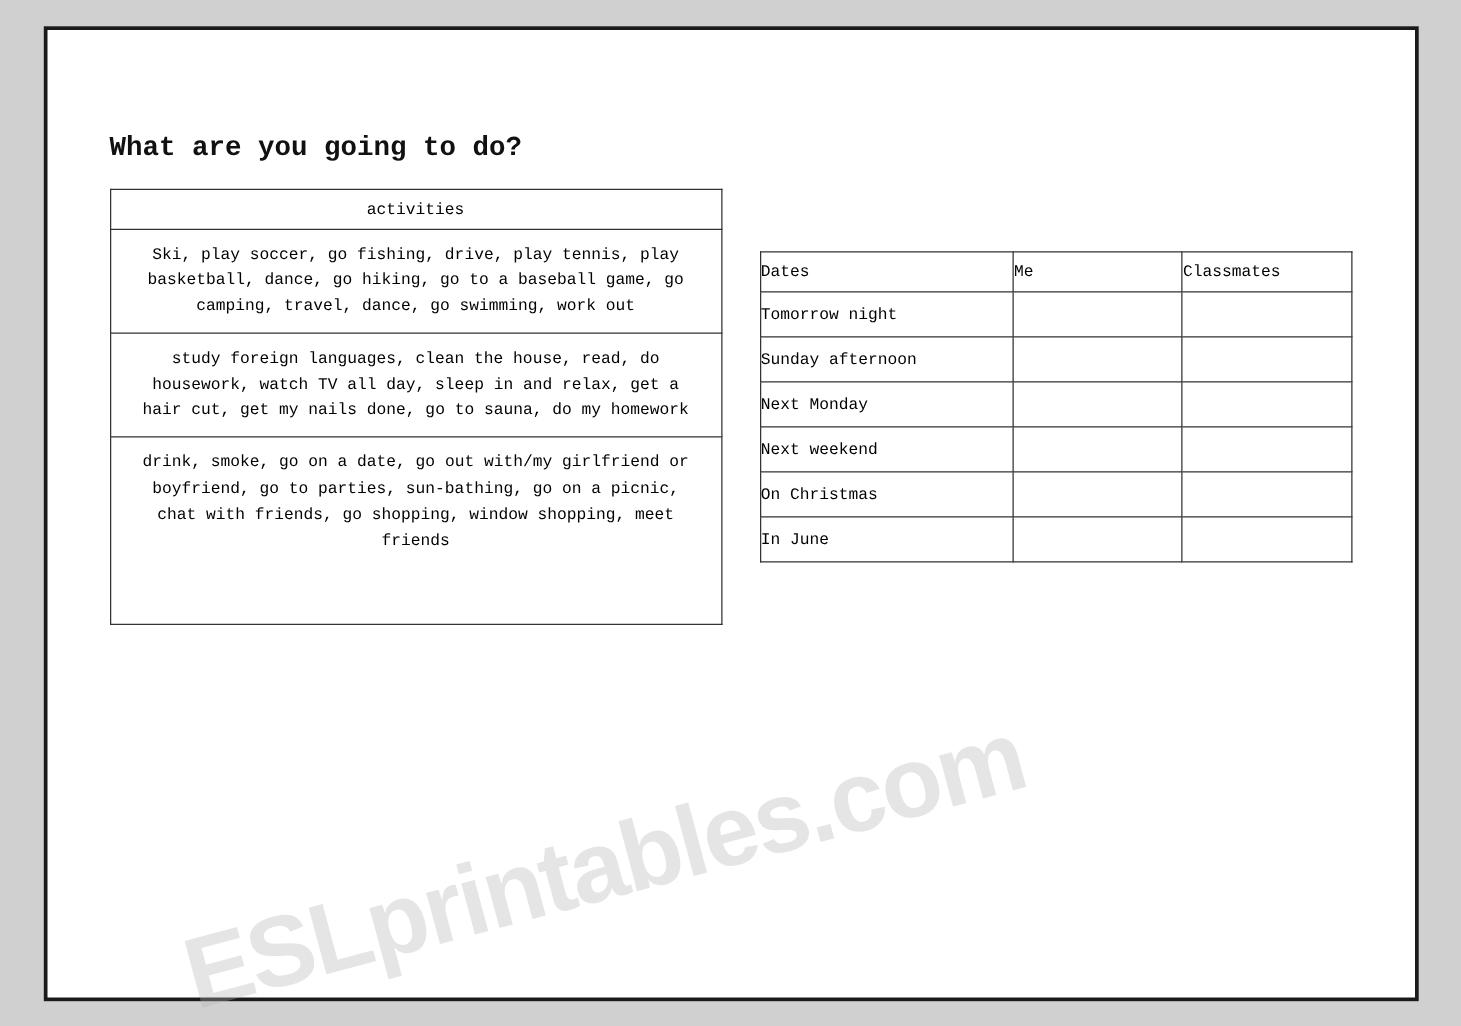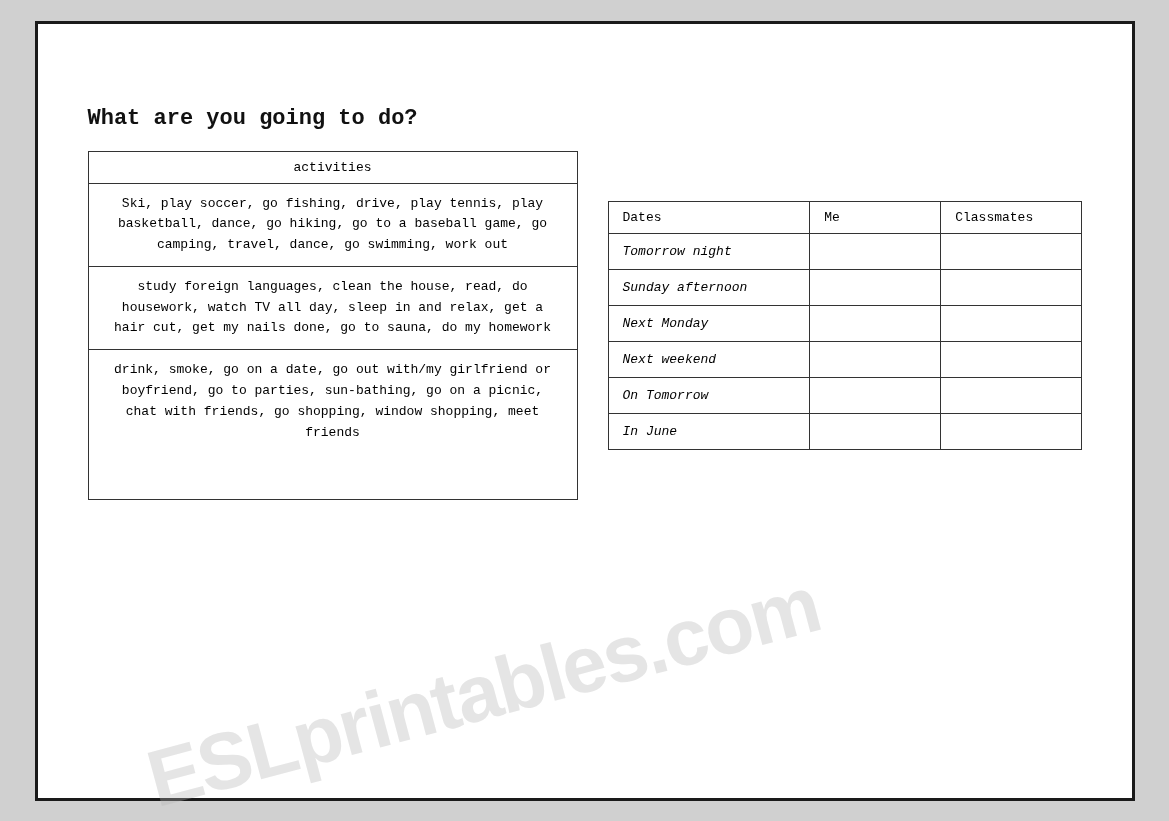--- a/index.html
+++ b/index.html
@@ -94,33 +94,32 @@
     .dates-table {
       border-collapse: collapse;
       width: 100%;
       font-family: 'Courier New', Courier, monospace;
       font-size: 13px;
     }
 
     .dates-table th,
     .dates-table td {
       border: 1.5px solid #333;
-      padding: 8px 14px;
+      padding: 8px 0;
       text-align: left;
       vertical-align: middle;
     }
 
     .dates-table th {
       font-weight: normal;
       background: #fff;
     }
 
     .dates-table td.date-cell {
       min-width: 150px;
-      font-style: italic;
     }
 
     .dates-table td.empty-cell {
       min-width: 100px;
       height: 36px;
     }
   </style>
 </head>
 <body>
 
@@ -175,21 +174,21 @@
               <td class="date-cell">Next Monday</td>
               <td class="empty-cell"></td>
               <td class="empty-cell"></td>
             </tr>
             <tr>
               <td class="date-cell">Next weekend</td>
               <td class="empty-cell"></td>
               <td class="empty-cell"></td>
             </tr>
             <tr>
-              <td class="date-cell">On Tomorrow</td>
+              <td class="date-cell">On Christmas</td>
               <td class="empty-cell"></td>
               <td class="empty-cell"></td>
             </tr>
             <tr>
               <td class="date-cell">In June</td>
               <td class="empty-cell"></td>
               <td class="empty-cell"></td>
             </tr>
           </tbody>
       </table>

